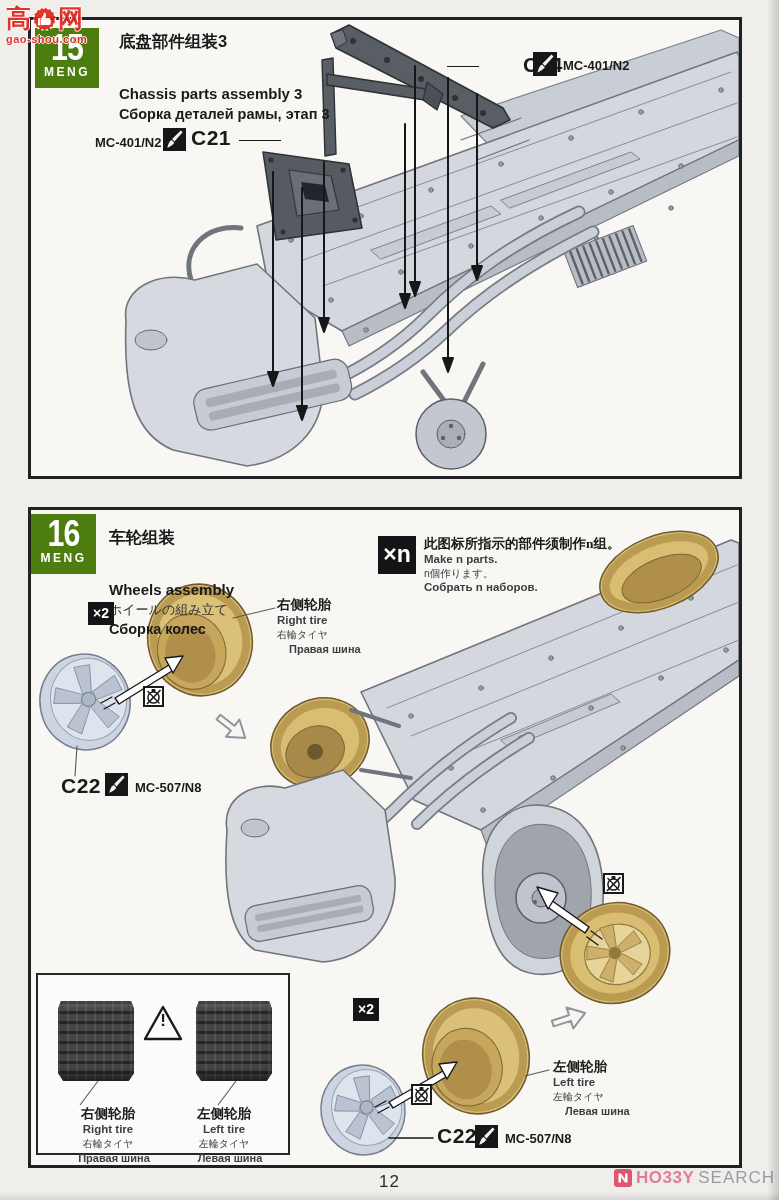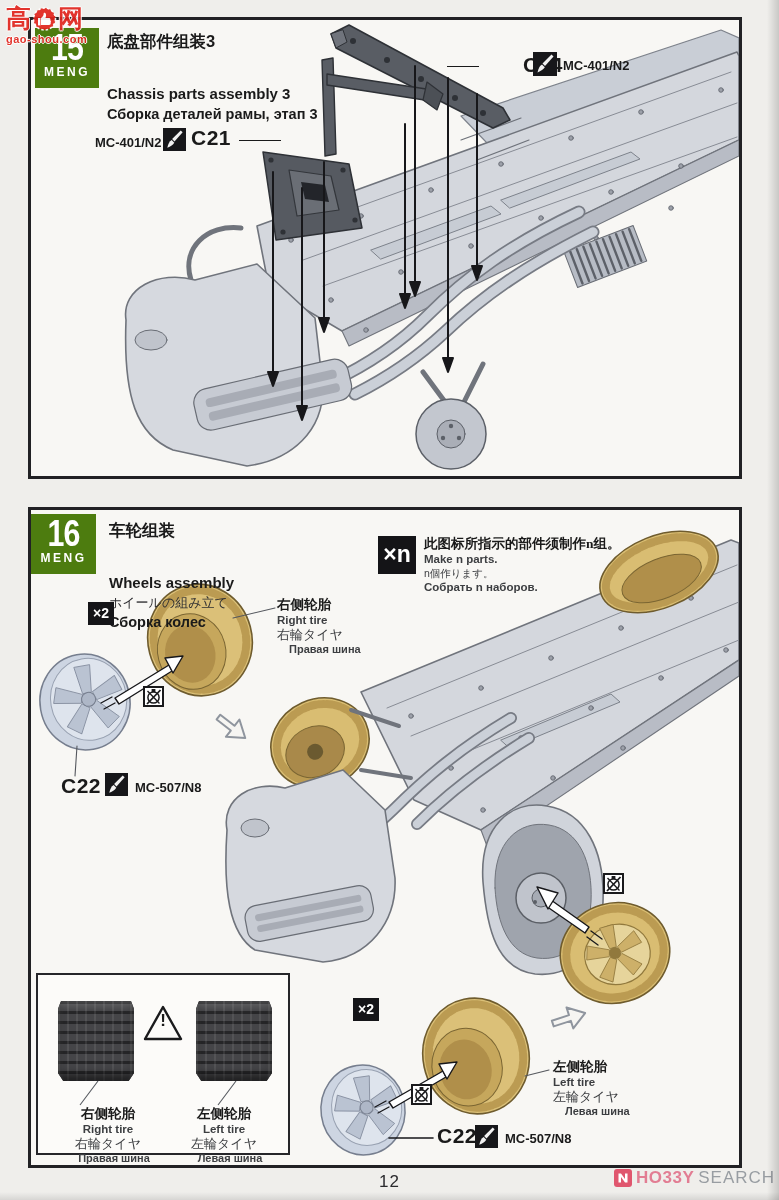--- a/index.html
+++ b/index.html
@@ -30,21 +30,21 @@
   .nset{background:#141417;color:#fff;font-weight:700;font-size:23px;text-align:center;
        width:38px;height:38px;line-height:36px;}
 
   .note-zh{font-size:13.5px;font-weight:700;line-height:17px;font-family:Liberation Serif, serif;}
   .note-sm{font-size:11.5px;font-weight:700;line-height:14px;color:#3c3e41;}
   .note-ja{font-size:10.5px;line-height:14px;color:#3c3e41;}
 
   .tl{text-align:left;}
   .tl-zh{font-size:13.5px;font-weight:700;line-height:17px;}
   .tl-en{font-size:11.5px;font-weight:700;line-height:15px;color:#3c3e41;}
-  .tl-ja{font-size:13px;line-height:14px;color:#3c3e41;}
+  .tl-ja{font-size:10px;line-height:14px;color:#3c3e41;}
   .tl-ru{font-size:11px;font-weight:700;line-height:15px;color:#3c3e41;padding-left:12px;}
   .tc{text-align:center;}
 
   .infobox{position:absolute;background:#fcfbf9;border:2px solid #26262a;box-sizing:border-box;}
   .tread{position:absolute;
      background:
        repeating-linear-gradient(90deg, rgba(255,255,255,.08) 0 2px, rgba(255,255,255,0) 2px 9px),
        repeating-linear-gradient(180deg, #262628 0 3px, #454548 3px 10px),
        #3a3a3d;
      clip-path:polygon(4% 0,96% 0,100% 10%,100% 90%,93% 100%,7% 100%,0 90%,0 10%);
@@ -200,21 +200,21 @@
             <polygon points="441,246 451,246 446,260"></polygon>
         </g>
       </g>
     </svg>
 
     <div class="abs badge" style="left:4px;top:8px;width:64px;height:60px;">
       <div class="num">15</div>
       <div class="brand">MENG</div>
     </div>
 
-    <div class="abs" style="left:76px;top:10px;">
+    <div class="abs" style="left:88px;top:10px;">
       <div class="t-zh">底盘部件组装3</div>
       <div class="t-en">Chassis parts assembly 3</div>
       <div class="t-ru">Сборка деталей рамы, этап 3</div>
     </div>
 
     <div class="abs hline" style="left:416px;top:46px;width:32px;"></div>
     <div class="abs part-label" style="left:452px;top:33px;margin-left:40px;">C24</div>
     <span class="abs" style="left:502px;top:32px;">
       <svg width="24" height="24" viewBox="0 0 24 24">
           <rect width="24" height="24" fill="#17171a"></rect>
@@ -394,21 +394,21 @@
         <line x1="494" y1="566" x2="518" y2="560" stroke="#55585e" stroke-width="1.1"></line>
         <line x1="358" y1="628" x2="402" y2="628" stroke="#17171a" stroke-width="1.6"></line>
       </g>
     </svg>
 
     <div class="abs badge" style="left:0px;top:4px;width:65px;height:60px;">
       <div class="num">16</div>
       <div class="brand">MENG</div>
     </div>
 
-    <div class="abs" style="left:78px;top:9px;">
+    <div class="abs" style="left:78px;top:16px;">
       <div class="t-zh">车轮组装</div>
       <div class="t-en">Wheels assembly</div>
       <div class="t-ja">ホイールの組み立て</div>
       <div class="t-ru">Сборка колес</div>
     </div>
 
     <div class="abs nset" style="left:347px;top:26px;">×n</div>
     <div class="abs" style="left:393px;top:25px;">
       <div class="note-zh">此图标所指示的部件须制作n组。</div>
       <div class="note-sm">Make n parts.</div>

